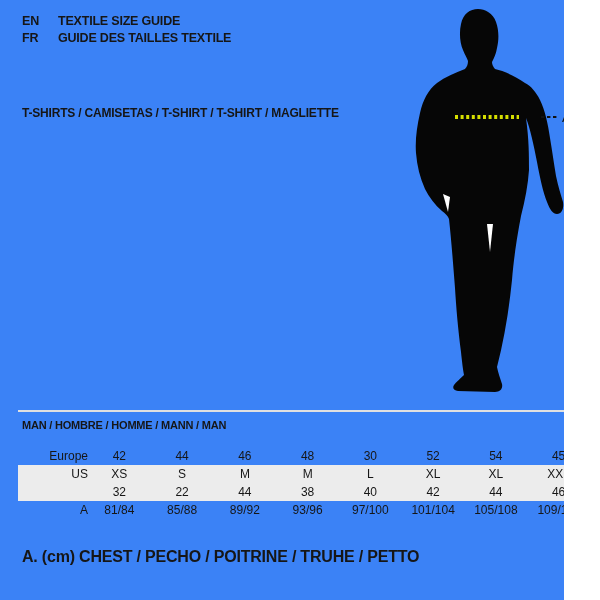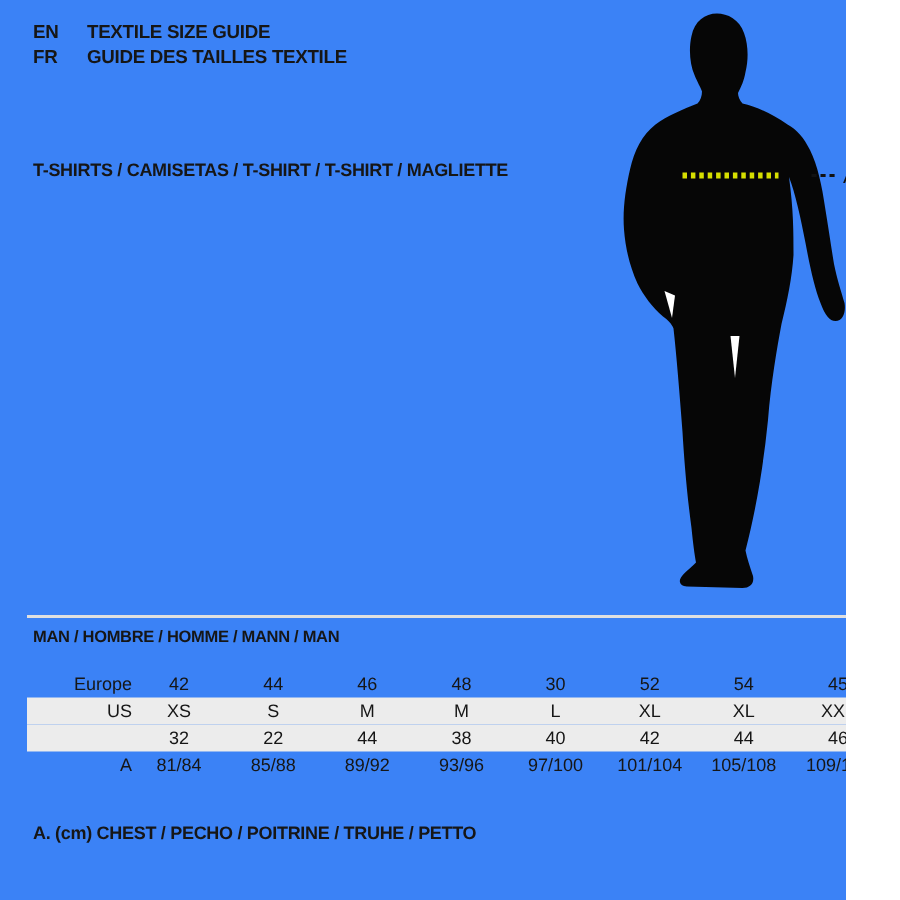--- a/index.html
+++ b/index.html
@@ -25,21 +25,21 @@
   .section-title{left:22px;top:419px;font-weight:bold;font-size:11px;letter-spacing:-0.2px;}
 
   
   .size-table{left:18px;top:447px;width:572px;font-size:12px;}
   .t-header{background:#c9c9c9;height:17px;line-height:17px;padding-left:5px;font-size:12.5px;}
   .t-row{display:grid;grid-template-columns:70px repeat(8,1fr);height:18px;line-height:18px;}
   .t-row.shaded{background:#ececec;}
   .t-label{padding-left:5px;text-align:right;}
   .t-cell{text-align:center;}
 
-  .footnote{left:22px;top:548px;font-weight:bold;font-size:12px;letter-spacing:-0.2px;}
+  .footnote{left:22px;top:548px;font-weight:bold;font-size:16px;letter-spacing:-0.2px;}
 </style>
 </head>
 <body>
 
 <div id="canvas">
 
   <div class="abs lang-list">
     <div class="lang-row">
       <span class="lang-code">EN</span>
       <span class="lang-label">TEXTILE SIZE GUIDE</span>

